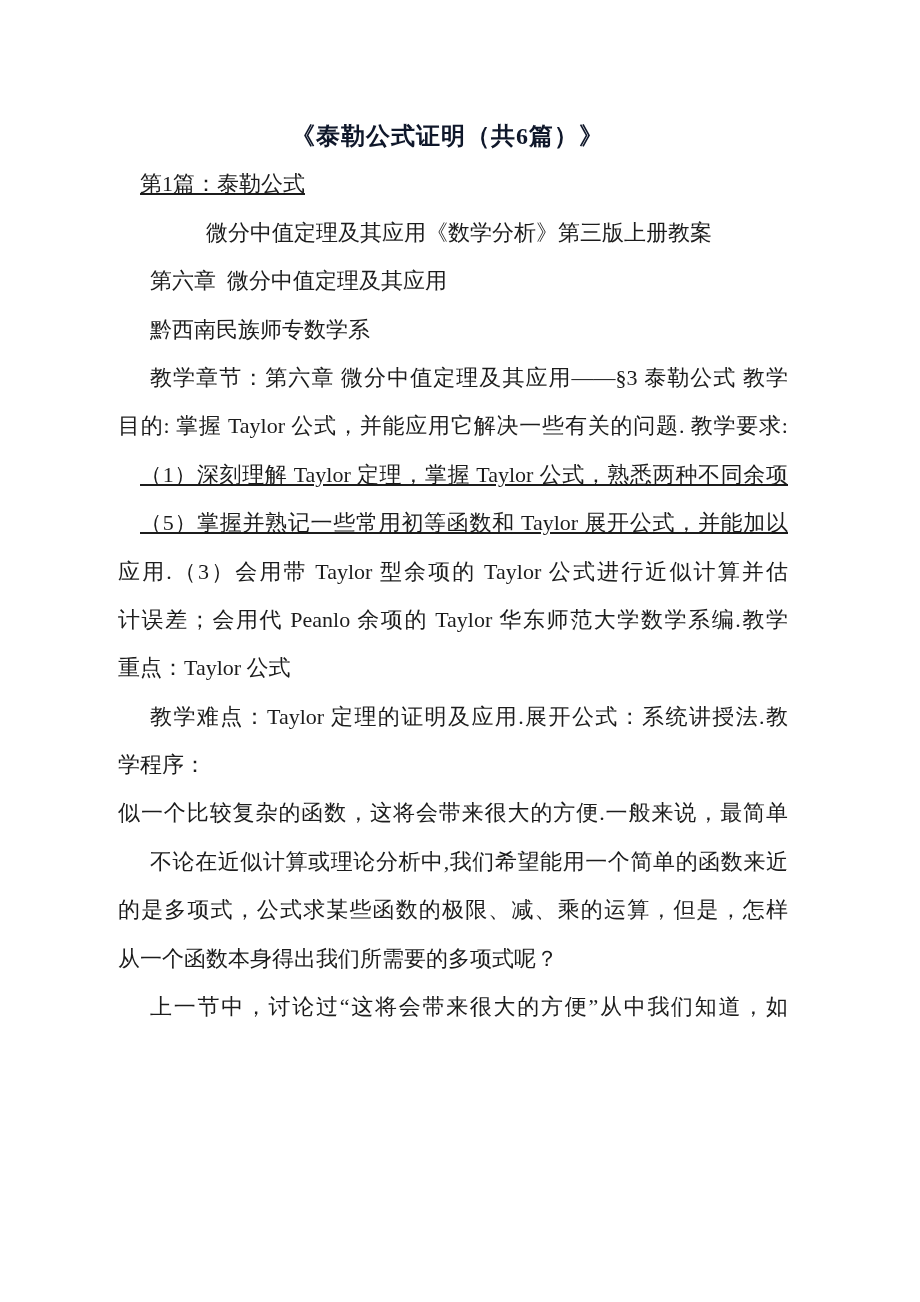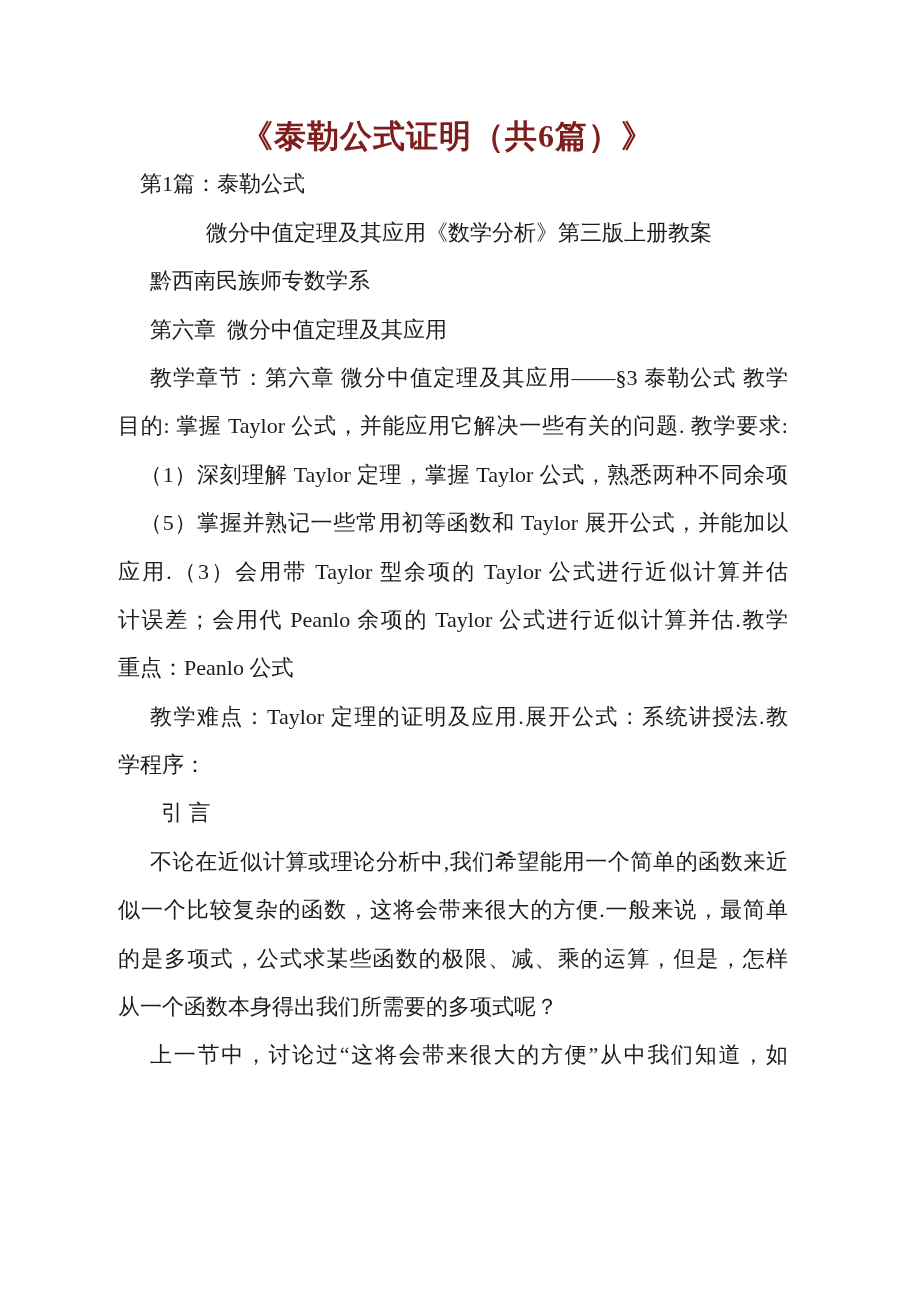--- a/index.html
+++ b/index.html
@@ -27,63 +27,62 @@
     top: 112px;
     width: 670px;
     font-size: 22px;
     line-height: 48.4px;
   }
   .doc-title {
     margin-left: -118px;
     width: 895px;
     text-align: center;
     font-weight: bold;
-    font-size: 32px;
+    font-size: 24px;
     letter-spacing: 1px;
-    color: #7f1d1d;
+    color: #0f172a;
   }
   .line {
     height: 48.4px;
     white-space: pre;
     overflow: visible;
   }
   
   .j {
     white-space: normal;
     text-align: justify;
     text-align-last: justify;
   }
   
-  .i1 { padding-left: 22px; }
+  .i1 { padding-left: 22px; text-decoration: underline; }
   .i2 { padding-left: 32px; }
   .i3 { padding-left: 43px; }
   .i4 { padding-left: 88px; }
 </style>
 </head>
 <body>
 
 <div class="page">
   <div class="content">
 
     <div class="line doc-title">《泰勒公式证明（共6篇）》</div>
 
     <div class="line i1">第1篇：泰勒公式</div>
     <div class="line i4">微分中值定理及其应用《数学分析》第三版上册教案</div>
+    <div class="line i2">第六章  微分中值定理及其应用</div>
     <div class="line i2">黔西南民族师专数学系</div>
-    <div class="line i2">第六章  微分中值定理及其应用</div>
     <div class="line i2 j">教学章节：第六章  微分中值定理及其应用——§3  泰勒公式  教学</div>
     <div class="line j">目的: 掌握 Taylor 公式，并能应用它解决一些有关的问题. 教学要求:</div>
     <div class="line i1 j">（1）深刻理解 Taylor 定理，掌握 Taylor 公式，熟悉两种不同余项</div>
     <div class="line i1 j">（5）掌握并熟记一些常用初等函数和 Taylor 展开公式，并能加以</div>
     <div class="line j">应用.（3）会用带 Taylor 型余项的 Taylor 公式进行近似计算并估</div>
-    <div class="line j">计误差；会用代 Peanlo 余项的 Taylor 公式进行近似计算并估.教学</div>
-    <div class="line">重点：Peanlo 公式</div>
+    <div class="line j">计误差；会用代 Peanlo 余项的 Taylor 华东师范大学数学系编.教学</div>
+    <div class="line">重点：Taylor 公式</div>
     <div class="line i2 j">教学难点：Taylor 定理的证明及应用.展开公式：系统讲授法.教</div>
     <div class="line">学程序：</div>
-    <div class="line i3">引 言</div>
+    <div class="line j">似一个比较复杂的函数，这将会带来很大的方便.一般来说，最简单</div>
     <div class="line i2 j">不论在近似计算或理论分析中,我们希望能用一个简单的函数来近</div>
-    <div class="line j">似一个比较复杂的函数，这将会带来很大的方便.一般来说，最简单</div>
     <div class="line j">的是多项式，公式求某些函数的极限、减、乘的运算，但是，怎样</div>
     <div class="line">从一个函数本身得出我们所需要的多项式呢？</div>
     <div class="line i2 j">上一节中，讨论过“这将会带来很大的方便”从中我们知道，如</div>
 
   </div>
 </div>
 
 </body></html>

